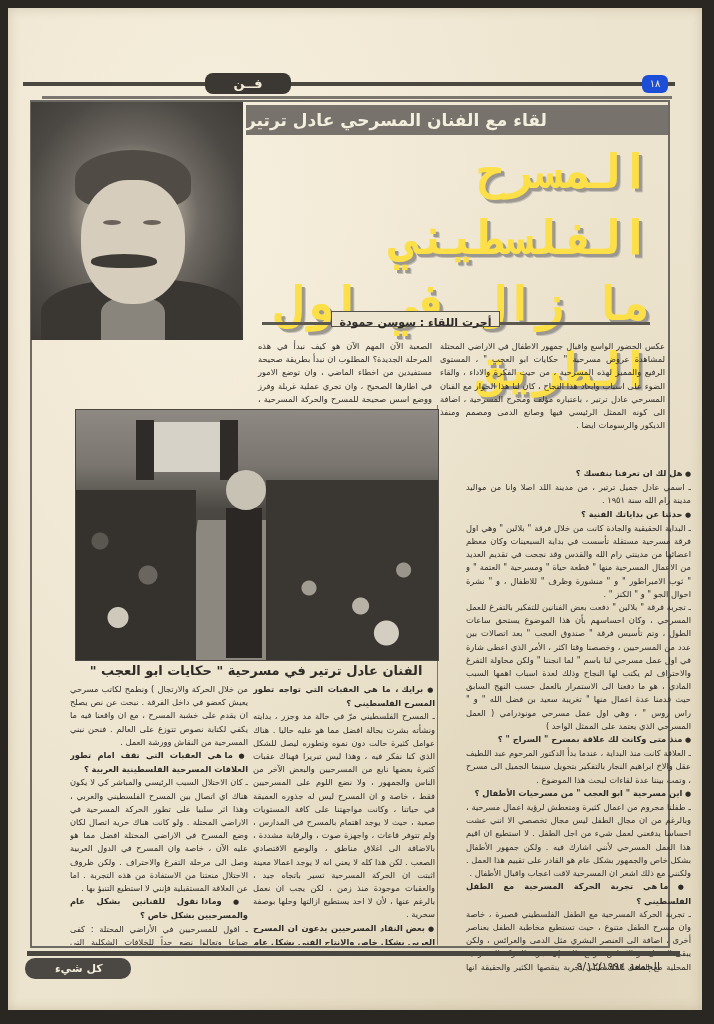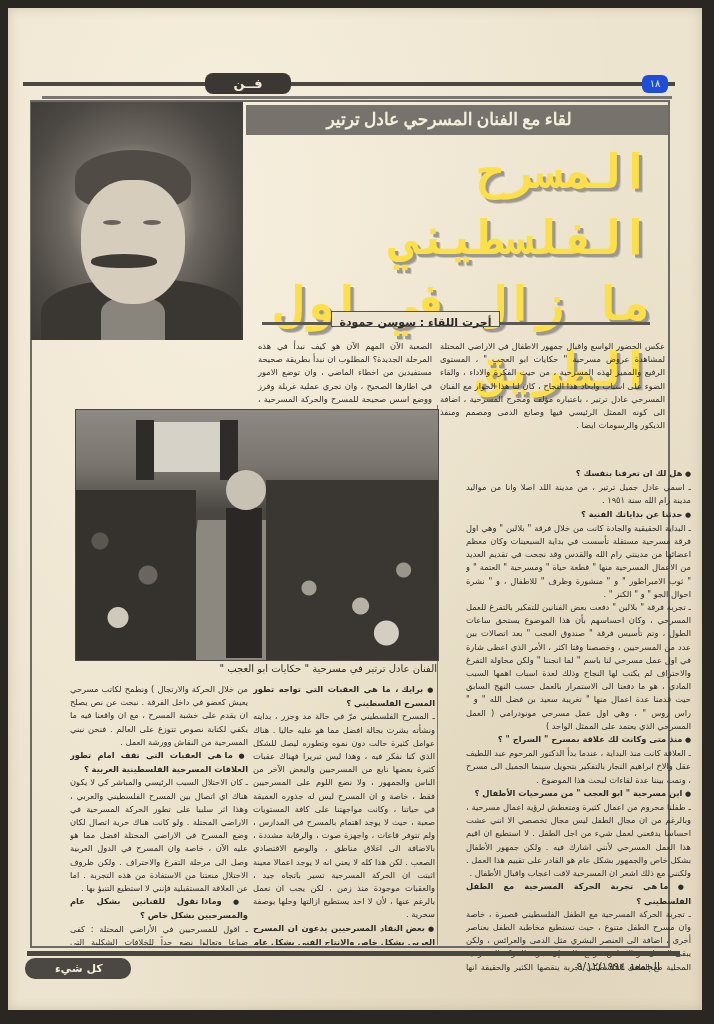--- a/index.html
+++ b/index.html
@@ -43,21 +43,21 @@
   .portrait .hair { position:absolute; left:44px; top:48px; width:116px; height:58px; border-radius:50% 50% 30% 30%; background:#504b45; }
   .portrait .face { position:absolute; left:50px; top:78px; width:104px; height:124px; border-radius:45% 45% 48% 48%; background:#d6cdbd; }
   .portrait .eye { position:absolute; top:118px; width:18px; height:5px; background:#6a625a; border-radius:50%; }
   .portrait .stache { position:absolute; left:60px; top:152px; width:66px; height:14px; background:#3e3a35; border-radius:50% 50% 40% 40%; }
   .portrait .coat { position:absolute; left:10px; top:178px; width:200px; height:80px; background:#3a3632; border-radius:40% 40% 0 0; }
   .portrait .sweater { position:absolute; left:70px; top:196px; width:64px; height:50px; background:#8a857c; border-radius:30% 30% 0 0; }
 
   .kicker {
     position:absolute; left:246px; top:105px; width:422px; height:30px;
     background:#77736c; color:#f4eedd; font-size:17px; font-weight:bold;
-    line-height:30px; padding-right:16px; box-sizing:border-box; text-align:center; direction:rtl;font-family:Liberation Serif, serif;
+    line-height:30px; padding-right:16px; box-sizing:border-box; text-align:left; direction:rtl;
   }
   .headline {
     position:absolute; left:250px; top:142px; width:400px; direction:rtl; text-align:right;
     font-family:Liberation Mono, monospace; font-weight:bold; color:#fde047;
     text-shadow: 3px 3px 0 #9c9890, 4px 4px 0 #c2beb5;
   }
   .headline .l1 { display:block; font-size:48px; line-height:66px; letter-spacing:-1px; }
   .headline .l2 { display:block; font-size:48px; line-height:66px; letter-spacing:-1px; }
 
   .byline-box {
@@ -89,22 +89,22 @@
   .photo .crowdR { position:absolute; left:190px; top:70px; width:172px; height:180px; background:
       radial-gradient(circle at 25% 60%, #a29d93 7px, transparent 8px),
       radial-gradient(circle at 55% 70%, #b8b2a6 8px, transparent 9px),
       radial-gradient(circle at 80% 50%, #9b968c 7px, transparent 8px),
       radial-gradient(circle at 70% 85%, #d4cec2 12px, transparent 13px),
       #3a3733; }
   .photo .clown { position:absolute; left:150px; top:60px; width:40px; height:40px; border-radius:50%; background:#c8c2b5; }
   .photo .clownbody { position:absolute; left:150px; top:98px; width:36px; height:150px; background:#2a2724; }
 
   .caption {
-    position:absolute; left:75px; top:663px; width:362px; font-size:10px; color:#2f2c28;
-    direction:rtl; font-weight:normal;
+    position:absolute; left:75px; top:663px; width:362px; font-size:13px; color:#2f2c28;
+    text-align:center; direction:rtl; font-weight:bold;
   }
   .col-divider { position:absolute; width:1px; background:#7a766f; }
 
   .foot-rule { position:absolute; left:27px; top:951px; width:653px; height:5px; background:#4a4640; }
   .foot-box {
     position:absolute; left:25px; top:958px; width:106px; height:21px; background:#4b4843;
     color:#f4eedd; font-size:11px; font-weight:bold; direction:rtl; text-align:left; padding-left:30px;
     box-sizing:border-box; line-height:21px;border-radius:10px;
   }
   .foot-date {

